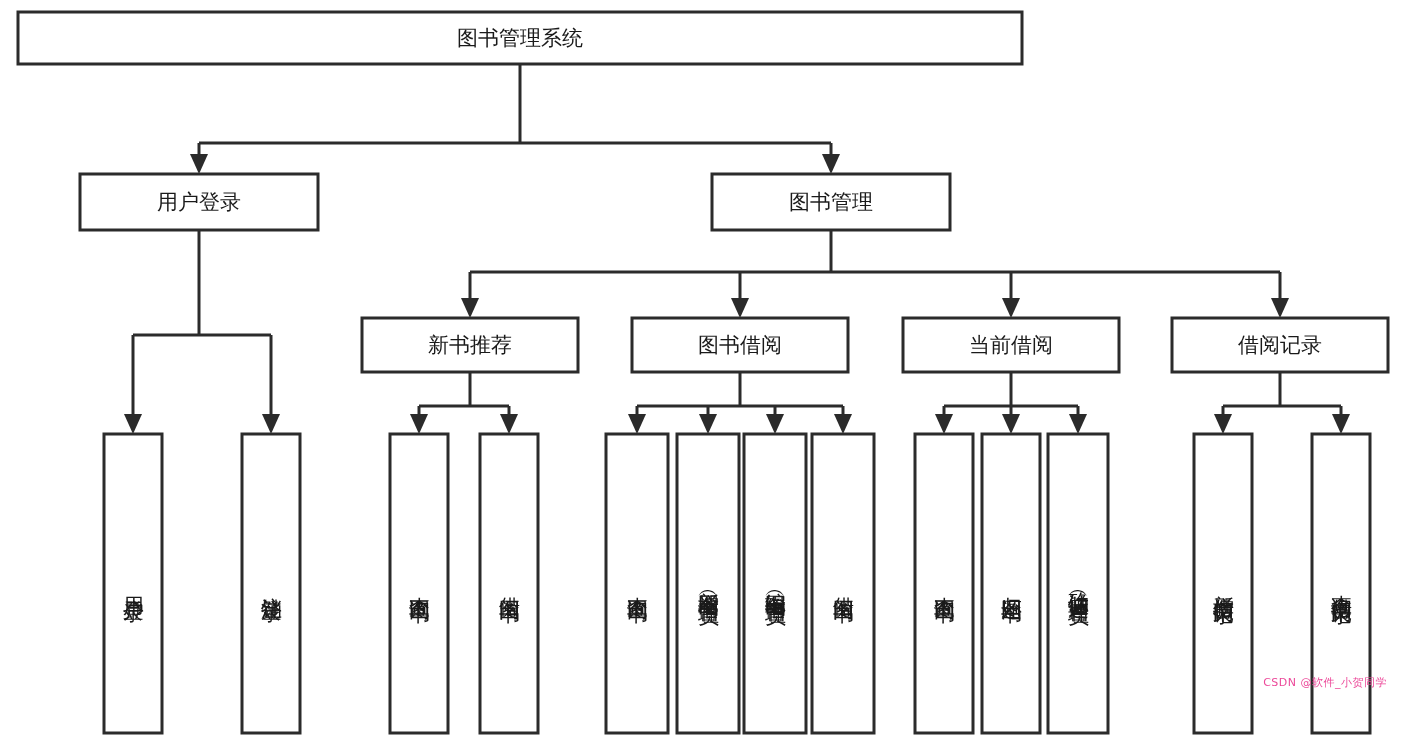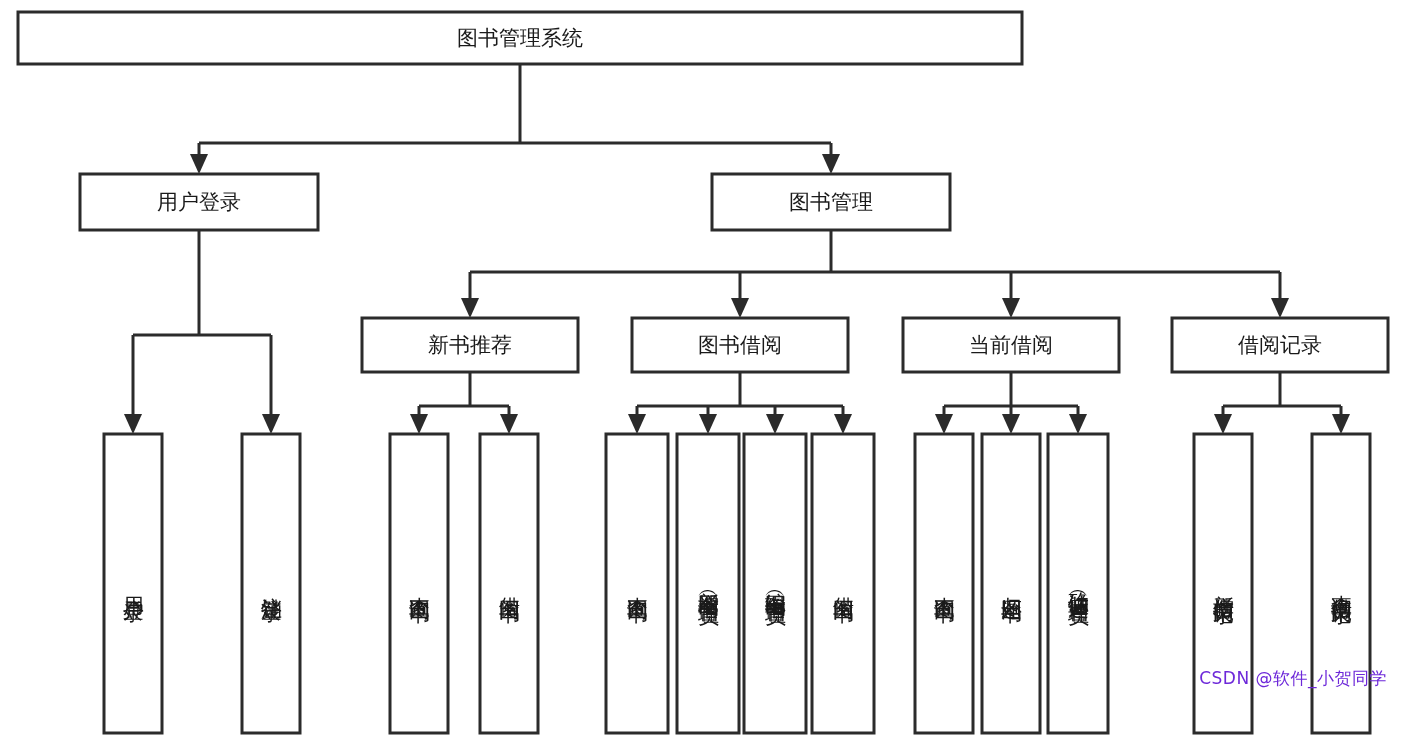--- a/index.html
+++ b/index.html
@@ -71,22 +71,22 @@
     line-height: 1.28;
     color: #1a1a1a;
     letter-spacing: 2px;
     white-space: nowrap;
   }
   .watermark {
     position: absolute;
     right: 18px;
     bottom: 6px;
     font-family: "DejaVu Sans", "Liberation Sans", sans-serif;
-    font-size: 17px;
-    color: #6d28d9;
+    font-size: 11px;
+    color: #ec4899;
     letter-spacing: 0.5px;
     user-select: none;
     white-space: nowrap;
   }
 </style>
 </head>
 <body>
 
 <div id="diagram-root">
 

